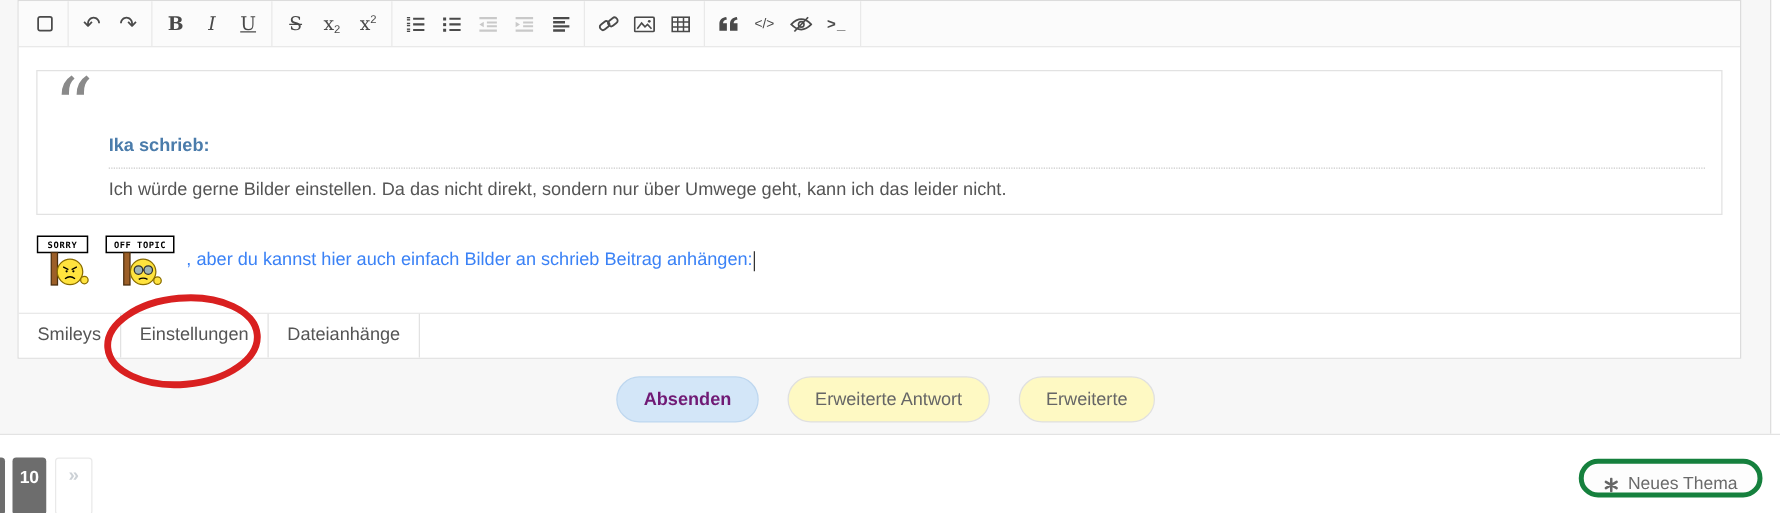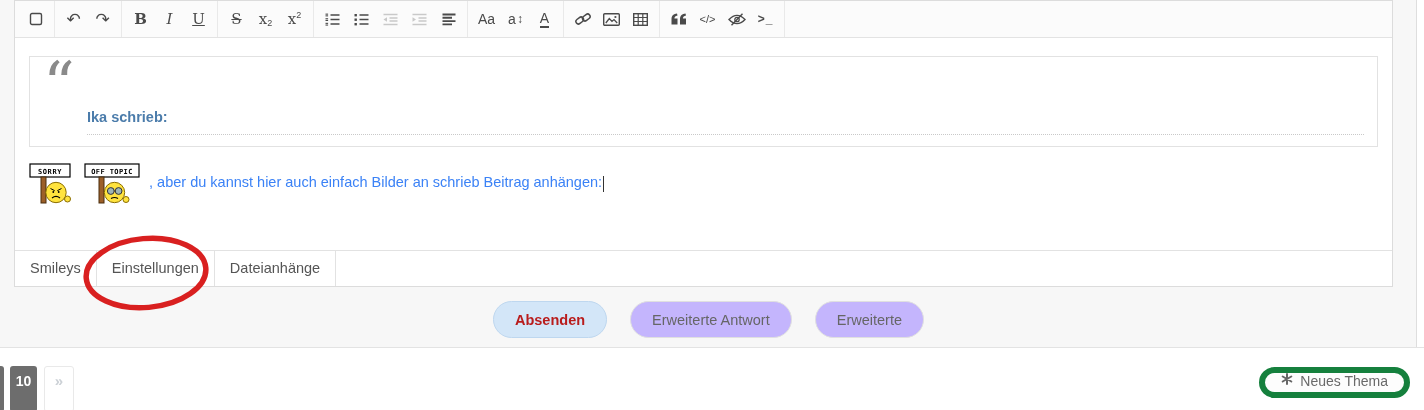--- a/index.html
+++ b/index.html
@@ -46,35 +46,35 @@
   
   .tabbar { flex:0 0 auto; height:36px; border-top:1px solid #e2e2e2; background:#fff;
     display:flex; }
   .tab { padding:0 15px; line-height:35px; height:35px; border-right:1px solid #e2e2e2;
     color:#555; font-size:14.5px; cursor:pointer; white-space:nowrap; }
   
   .btn-row { position:absolute; left:0; top:301px; width:1417px; display:flex;
     justify-content:center; gap:23px; }
   .btn { height:37px; border-radius:19px; font-size:14.5px; display:flex;
     align-items:center; padding:0 21px; cursor:pointer; white-space:nowrap; }
-  .btn-primary { background:#d3e6f8; border:1px solid #bed7ef; color:#b91c1c; font-weight:bold; }
-  .btn-default { background:#c4b5fd; border:1px solid #e0e0e0; color:#666; }
+  .btn-primary { background:#d3e6f8; border:1px solid #bed7ef; color:#701a75; font-weight:bold; }
+  .btn-default { background:#fef9c3; border:1px solid #e0e0e0; color:#666; }
   
   .footer { position:absolute; left:0; top:347px; width:1424px; height:63px;
     background:#fff; border-top:1px solid #e3e3e3; }
   .pg-box { position:absolute; top:18px; height:46px; border-radius:3px; }
   .pg-partial { left:-22px; width:26px; background:#6d6d6d; }
   .pg-current { left:10px; width:27px; background:#6d6d6d; color:#fff; font-weight:bold;
     font-size:14px; text-align:center; line-height:30px; }
   .pg-next { left:44px; width:30px; background:#fff; border:1px solid #e9e9e9;
     color:#ccd1d6; font-size:15px; font-weight:bold; text-align:center; line-height:28px;
     cursor:pointer; }
   .new-topic { position:absolute; right:14px; top:19px; height:31px; border-radius:16px;
-    border:6px solid #15803d; background:#fdfdfd; color:#6a6a6a; font-size:14px;
-    display:flex; align-items:flex-start; gap:7px; padding:0 16px; cursor:pointer; }
+    border:4px solid #15803d; background:#fdfdfd; color:#6a6a6a; font-size:14px;
+    display:flex; align-items:flex-end; gap:7px; padding:0 16px; cursor:pointer; }
   
   .red-circle { position:absolute; left:80px; top:233px; z-index:10; pointer-events:none; }
 </style>
 </head>
 <body>
 
 <div class="top-area"></div>
 
 <div class="editor-card">
 
@@ -152,30 +152,20 @@
       </div>
       <div class="tb-btn">
         <svg width="14" height="13" viewBox="0 0 14 13">
             <g stroke="currentColor" stroke-width="1.9">
               <path d="M0.5 1.5h13M0.5 4.8h9.5M0.5 8.1h13M0.5 11.4h9.5"></path>
             </g>
           </svg>
       </div>
     </div>
     <div class="tb-group">
-      <div class="tb-btn">Aa</div>
-      <div class="tb-btn">
-          <span>a</span>
-          <span class="tb-size-arrow">↕</span>
-        </div>
-      <div class="tb-btn">
-          <span class="color-a">A</span>
-        </div>
-    </div>
-    <div class="tb-group">
       <div class="tb-btn">
         <svg width="16" height="14" viewBox="0 0 16 14">
             <g fill="none" stroke="currentColor" stroke-width="1.5">
               <rect x="0.6" y="6" width="8.2" height="5" rx="2.5" transform="rotate(-38 4.7 8.5)"></rect>
               <rect x="7.2" y="3" width="8.2" height="5" rx="2.5" transform="rotate(-38 11.3 5.5)"></rect>
             </g>
           </svg>
       </div>
       <div class="tb-btn">
         <svg width="17" height="13" viewBox="0 0 17 13">
@@ -212,20 +202,21 @@
     </div>
   </div>
 
   <div class="content">
     <div class="quote-box">
       <div class="quote-icon">
           <span>“</span>
         </div>
       <div class="quote-main">
         <div class="quote-header">Ika schrieb:</div>
+        <div class="quote-body">Ich würde gerne Bilder einstellen. Da das nicht direkt, sondern nur über Umwege geht, kann ich das leider nicht.</div>
       </div>
     </div>
     <div class="msg-line">
       <svg width="48" height="41" viewBox="0 0 48 41">
         <rect x="1" y="1" width="40" height="13" fill="#fff" stroke="#000" stroke-width="1.2"></rect>
         <text x="21" y="10.5" text-anchor="middle" font-family="DejaVu Sans Mono, monospace" font-weight="bold" font-size="7" letter-spacing="0.6" fill="#000">SORRY</text>
         <rect x="12" y="14" width="5" height="26" fill="#9c5f28" stroke="#4a2e0e" stroke-width="1"></rect>
         <circle cx="27" cy="29.5" r="10.2" fill="#ffe33e" stroke="#8a6d00" stroke-width="1"></circle>
         <path d="M21.5 25.5 l4.2 2.2 M32.5 25.5 l-4.2 2.2" stroke="#000" stroke-width="1" fill="none"></path>
         <circle cx="24.3" cy="29" r="0.9" fill="#000"></circle>

